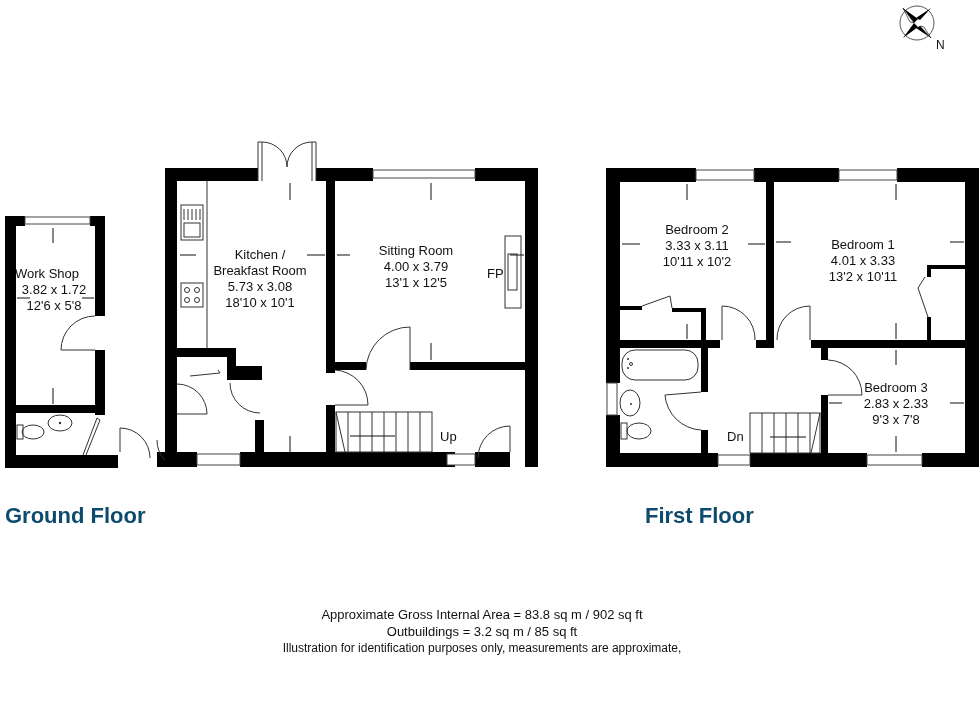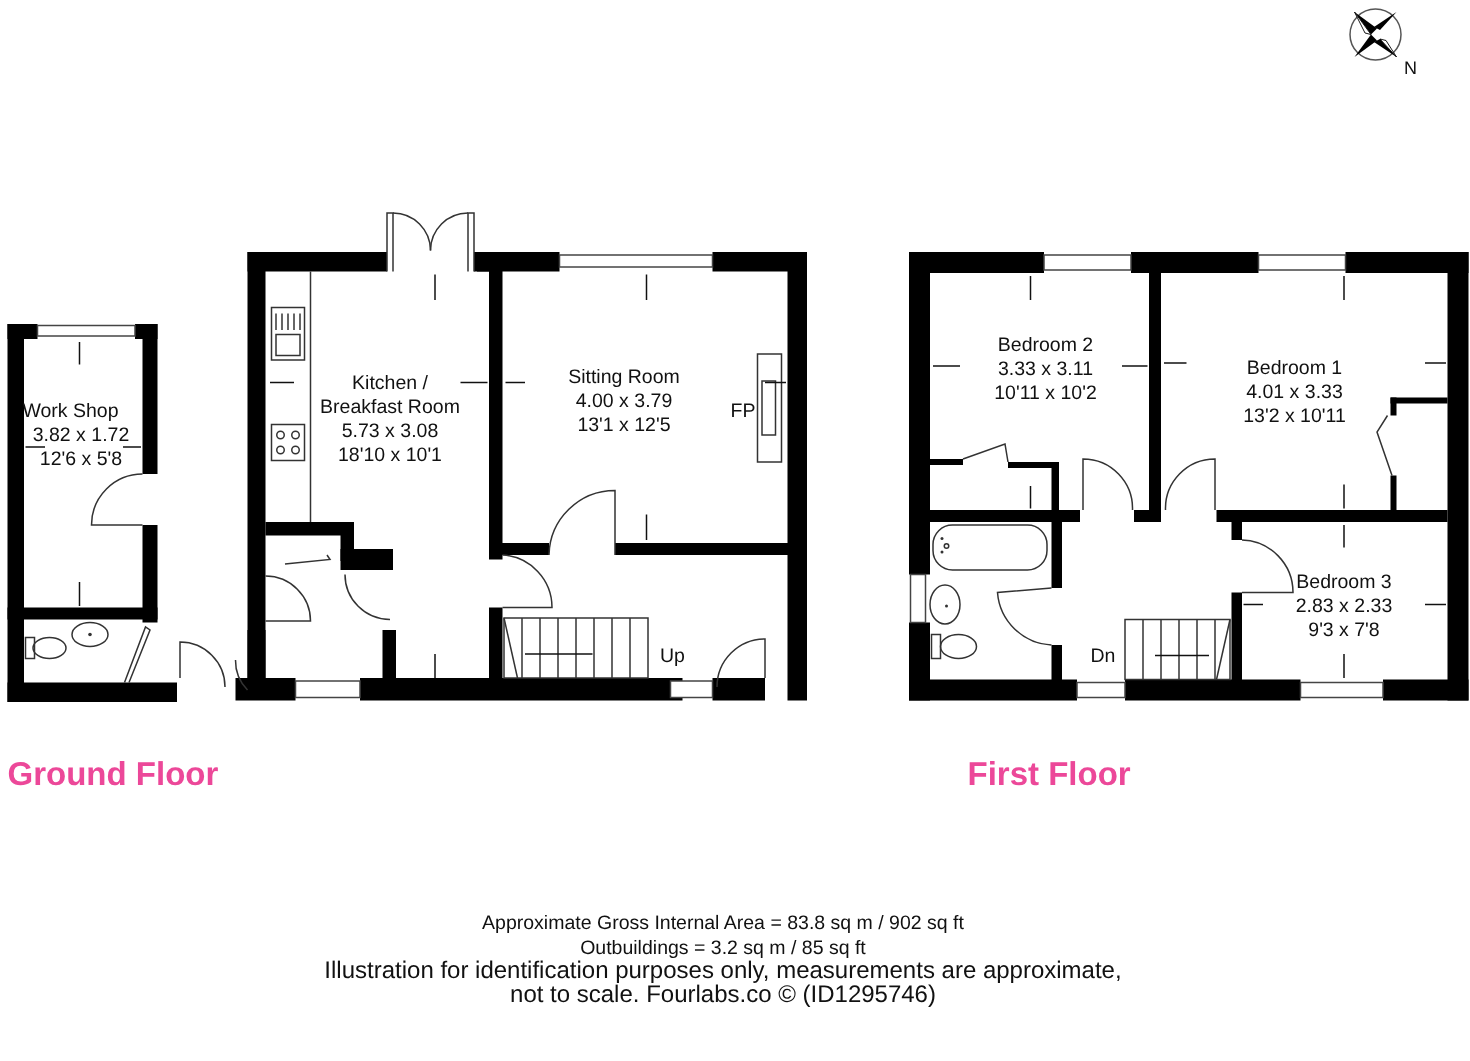--- a/index.html
+++ b/index.html
@@ -3,23 +3,23 @@
 <meta charset="utf-8">
 <style>
   html, body { margin:0; padding:0; background:#ffffff; }
   body { width:980px; height:707px; position:relative; overflow:hidden; font-family:"Liberation Sans", sans-serif; color:#111; }
   svg.plan { position:absolute; left:0; top:0; }
   .wall { fill:#000; }
   .thin { fill:none; stroke:#333; stroke-width:1; }
   .win { fill:#fff; stroke:#444; stroke-width:1; }
   .arrow { stroke:#111; stroke-width:1; fill:none; }
   .lbl { font-family:"Liberation Sans", sans-serif; font-size:13px; fill:#111; text-anchor:middle; }
-  .floor-title { position:absolute; font-weight:bold; font-size:22px; color:#ec4899; }
+  .floor-title { position:absolute; font-weight:bold; font-size:22px; color:#0c4a6e; }
   .footer { position:absolute; left:0; width:964px; top:606px; text-align:center; font-size:13px; line-height:17px; color:#111; }
-  .footer .small { font-size:16px; line-height:16px; }
+  .footer .small { font-size:12px; line-height:16px; }
 </style>
 </head>
 <body>
 
 <svg class="plan" width="980" height="707" viewBox="0 0 980 707">
 
   <g>
     <circle cx="917" cy="23" r="17" fill="none" stroke="#555" stroke-width="1"></circle>
     <polygon points="903,8 918,19 914,23" fill="#000"></polygon>
     <polygon points="931,8 920,20 916,18" fill="#000"></polygon>
@@ -251,14 +251,13 @@
   </g>
 </svg>
 
 <div class="floor-title" style="left:5px; top:503px;">Ground Floor</div>
 <div class="floor-title" style="left:604px; top:503px;margin-left:41px;">First Floor</div>
 
 <div class="footer">
   <div>Approximate Gross Internal Area = 83.8 sq m / 902 sq ft</div>
   <div>Outbuildings = 3.2 sq m / 85 sq ft</div>
   <div class="small">Illustration for identification purposes only, measurements are approximate,</div>
-  <div class="small">not to scale. Fourlabs.co © (ID1295746)</div>
 </div>
 
 </body></html>

